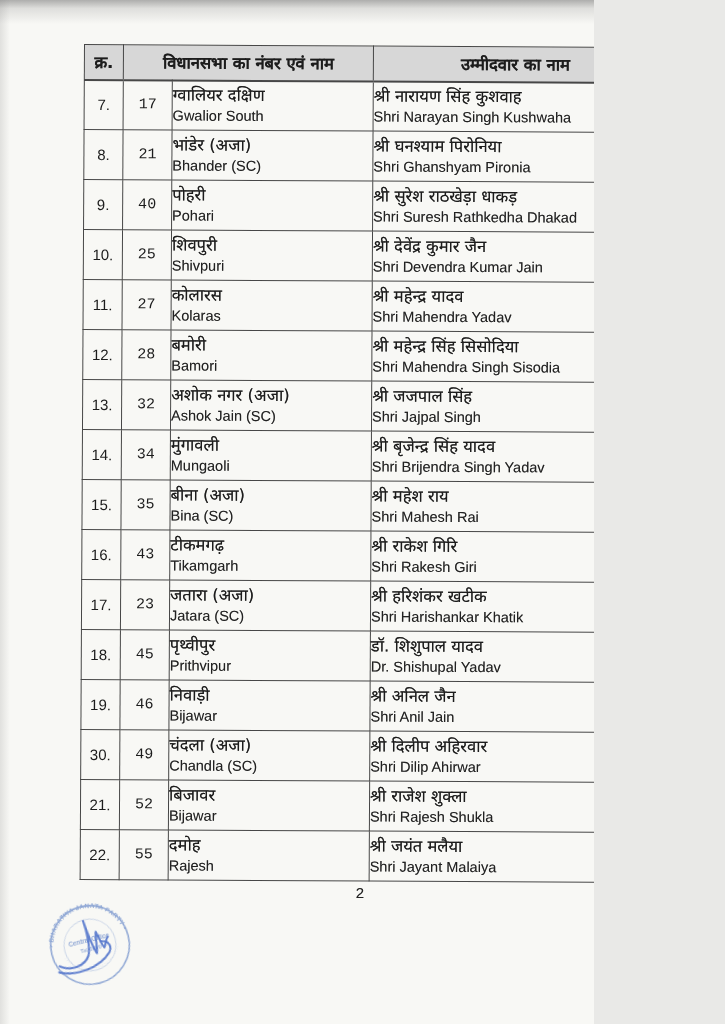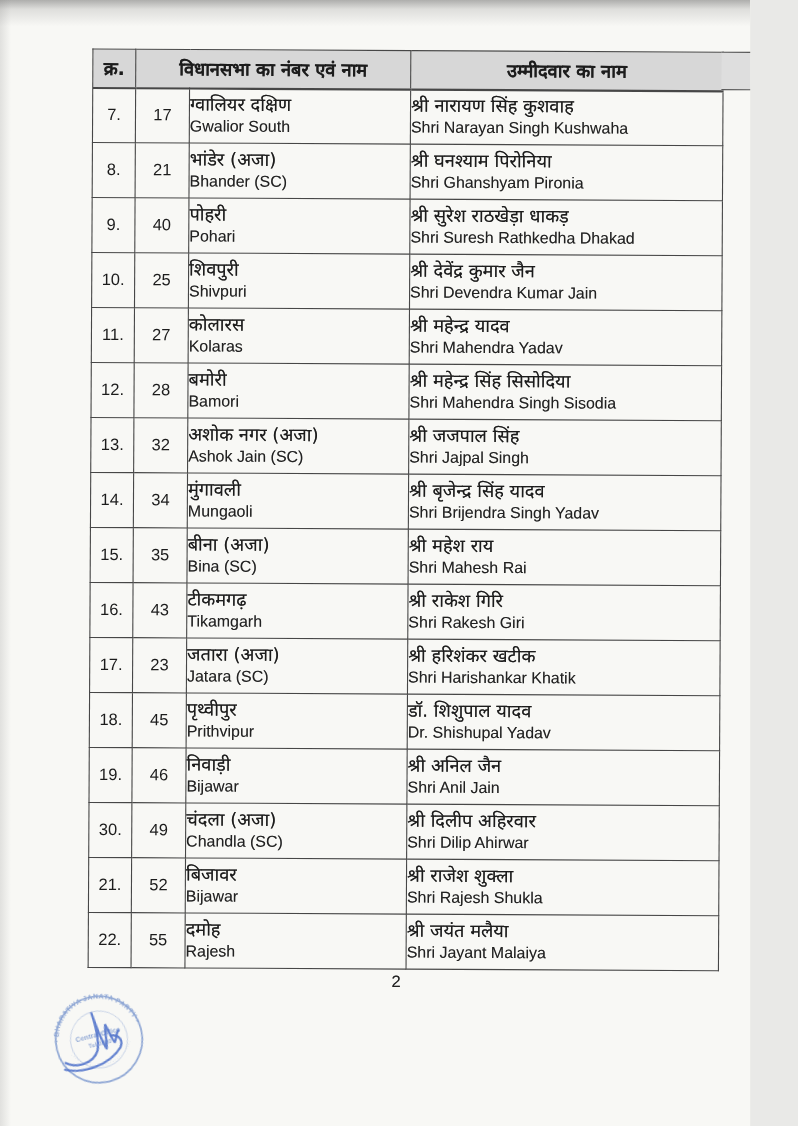--- a/index.html
+++ b/index.html
@@ -2,21 +2,21 @@
 <html><head>
 <meta charset="utf-8">
 <style>
   html,body{margin:0;padding:0;}
   body{
     width:725px;height:1024px;
     font-family:"DejaVu Sans",sans-serif;
     background:#e9e9e7;
   }
   .sheet{
-    position:relative;width:682px;height:1024px;overflow:hidden;
+    position:relative;width:594px;height:1024px;overflow:hidden;
     background:#f8f8f5;
   }
   
   .scan-top{
     position:absolute;left:0;top:0;right:0;height:24px;
     background:linear-gradient(180deg, rgba(100,100,100,.50) 0%, rgba(130,130,130,.22) 35%, rgba(160,160,160,0) 100%);
     pointer-events:none;
   }
   .scan-left{
     position:absolute;left:0;top:0;bottom:0;width:10px;
@@ -53,21 +53,21 @@
     text-shadow:0 0 .5px rgba(0,0,0,.5);
   }
   table.cand tbody td{height:50px;}
   td.c-serial{
     text-align:center;
     font-family:"Liberation Sans",sans-serif;
     font-size:15px;
   }
   td.c-num{
     text-align:center;
-    font-family:Liberation Sans, sans-serif;
+    font-family:Liberation Mono, monospace;
     font-size:15px;
   }
   td.c-name{padding-left:7px;}
   td.c-cand{padding-left:11px;}
   .hi{
     font-family:"DejaVu Sans",sans-serif;
     font-size:16.5px;
     line-height:1.35;
     text-shadow:0 0 .5px rgba(0,0,0,.55);
     white-space:nowrap;

